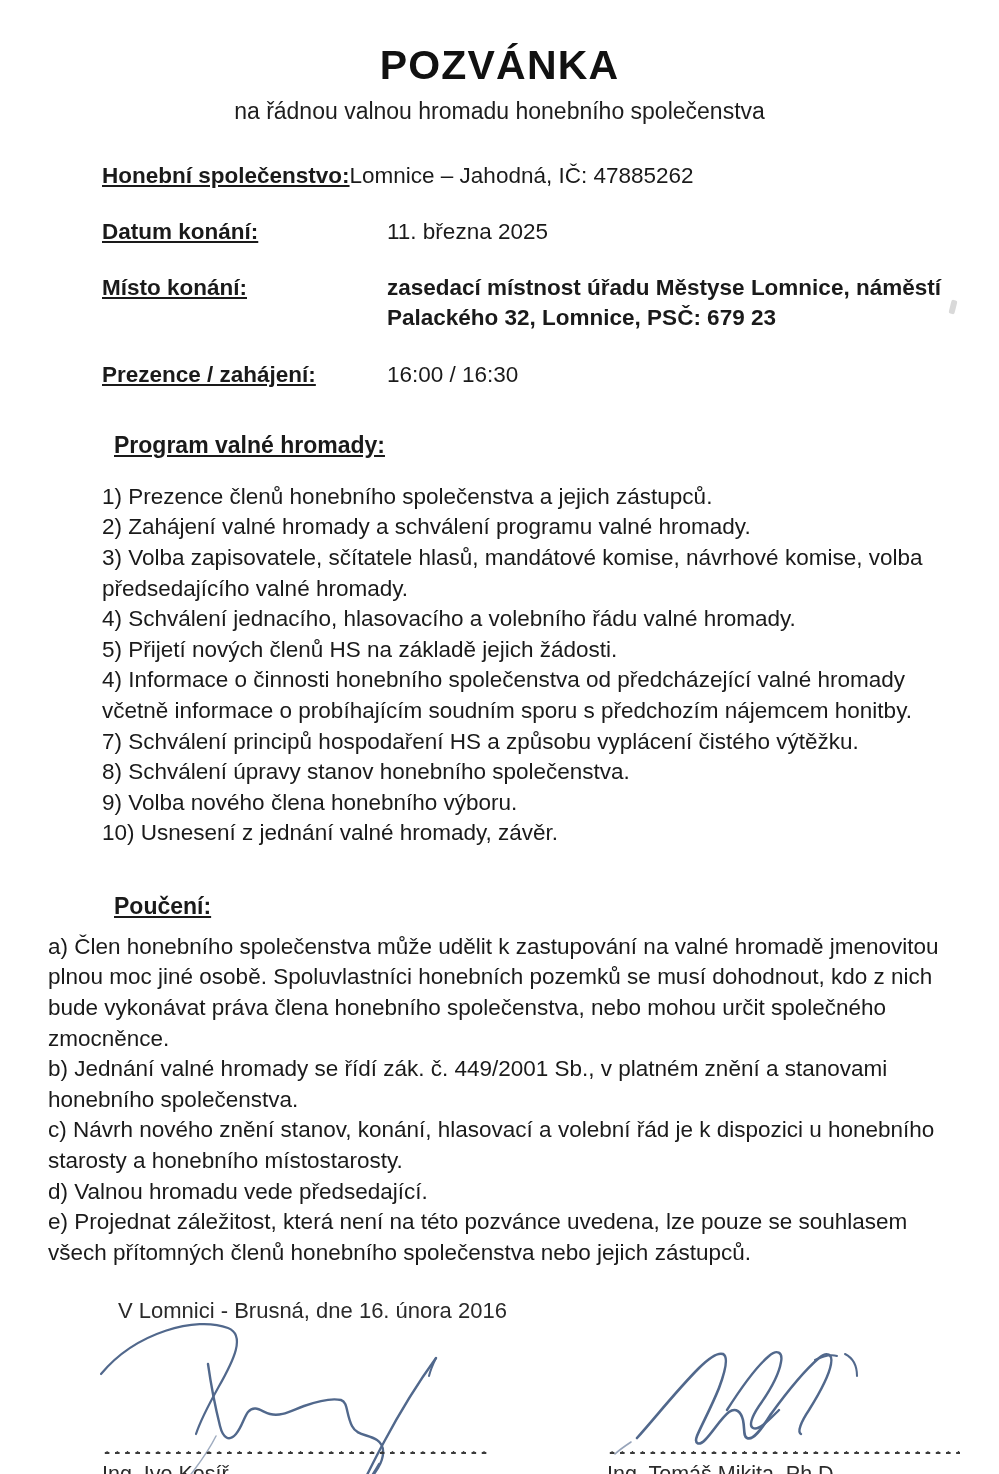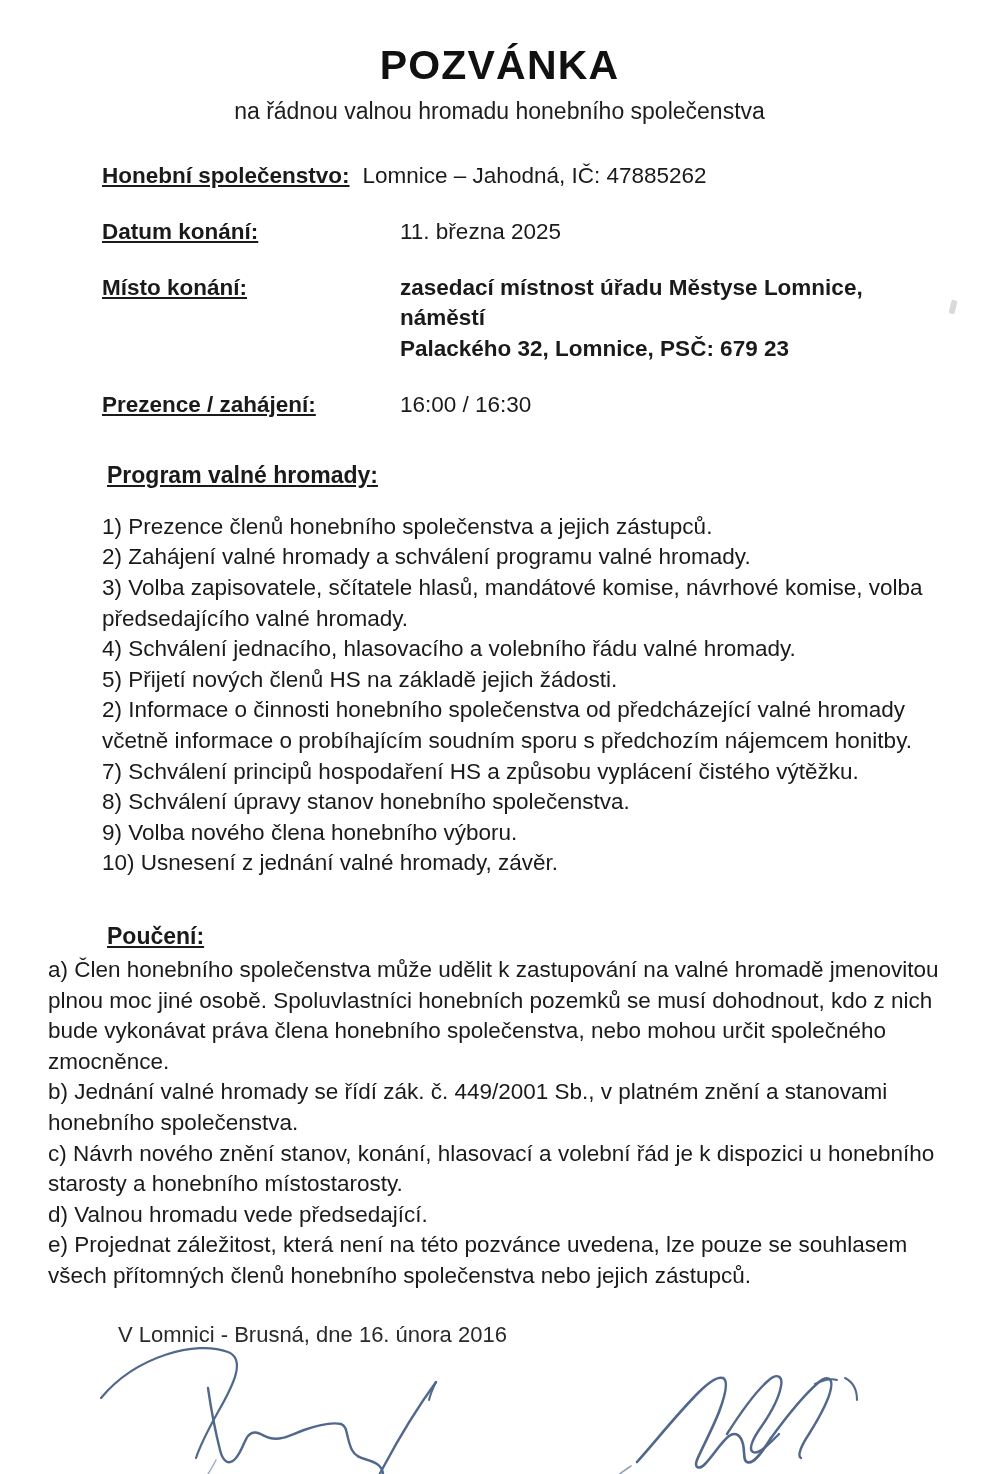--- a/index.html
+++ b/index.html
@@ -44,21 +44,20 @@
   
   .meta-block {
     margin-top: 36px;
     padding-left: 63px;
     padding-right: 8px;
   }
   .meta-row {
     display: flex;
     align-items: flex-start;
     margin-bottom: 26px;
-    gap: 13px;
   }
   .meta-row:last-child { margin-bottom: 0; }
   .meta-label {
     font-weight: bold;
     font-size: 22.5px;
     text-decoration: underline;
     text-underline-offset: 2px;
     white-space: nowrap;
     line-height: 1.34;
   }
@@ -75,21 +74,21 @@
   .meta-row.col.tight .meta-label { width: 285px; flex: 0 0 285px; }
   .meta-value-line { display: block; font-weight: bold; }
 
   
   .section-heading {
     font-weight: bold;
     font-size: 23px;
     text-decoration: underline;
     text-underline-offset: 2px;
     padding-left: 63px;
-    margin: 5px;
+    margin: 12px;
   }
   #program-heading { margin-top: 42px; }
   #instructions-heading { margin-top: 44px; }
 
   
   .body-list {
     list-style: none;
     margin: 0;
     padding: 0 10px 0 63px;
   }
@@ -203,21 +202,21 @@
 
   </div>
 
   <h2 id="program-heading" class="section-heading">Program valné hromady:</h2>
   <ul id="program-list" class="body-list">
     <li>1) Prezence členů honebního společenstva a jejich zástupců.</li>
     <li>2) Zahájení valné hromady a schválení programu valné hromady.</li>
     <li>3) Volba zapisovatele, sčítatele hlasů, mandátové komise, návrhové komise, volba předsedajícího valné hromady.</li>
     <li>4) Schválení jednacího, hlasovacího a volebního řádu valné hromady.</li>
     <li>5) Přijetí nových členů HS na základě jejich žádosti.</li>
-    <li>2) Informace o činnosti honebního společenstva od předcházející valné hromady včetně informace o probíhajícím soudním sporu s předchozím nájemcem honitby.</li>
+    <li>4) Informace o činnosti honebního společenstva od předcházející valné hromady včetně informace o probíhajícím soudním sporu s předchozím nájemcem honitby.</li>
     <li>7) Schválení principů hospodaření HS a způsobu vyplácení čistého výtěžku.</li>
     <li>8) Schválení úpravy stanov honebního společenstva.</li>
     <li>9) Volba nového člena honebního výboru.</li>
     <li>10) Usnesení z jednání valné hromady, závěr.</li>
   </ul>
 
   <h2 id="instructions-heading" class="section-heading">Poučení:</h2>
   <ul id="instructions-list" class="body-list">
     <li>a) Člen honebního společenstva může udělit k zastupování na valné hromadě jmenovitou plnou moc jiné osobě. Spoluvlastníci honebních pozemků se musí dohodnout, kdo z nich bude vykonávat práva člena honebního společenstva, nebo mohou určit společného zmocněnce.</li>
     <li>b) Jednání valné hromady se řídí zák. č. 449/2001 Sb., v platném znění a stanovami honebního společenstva.</li>

